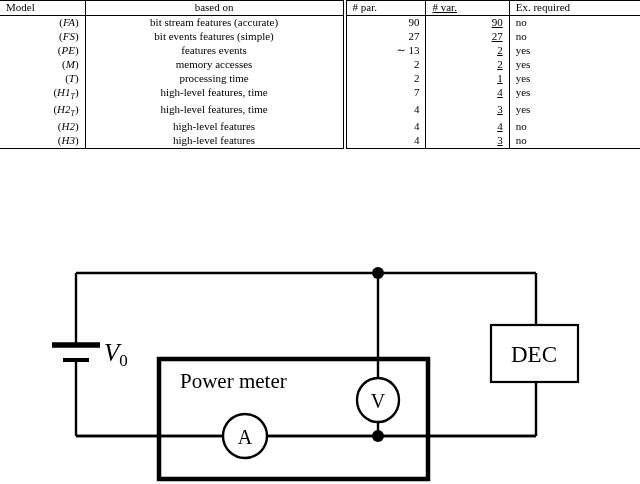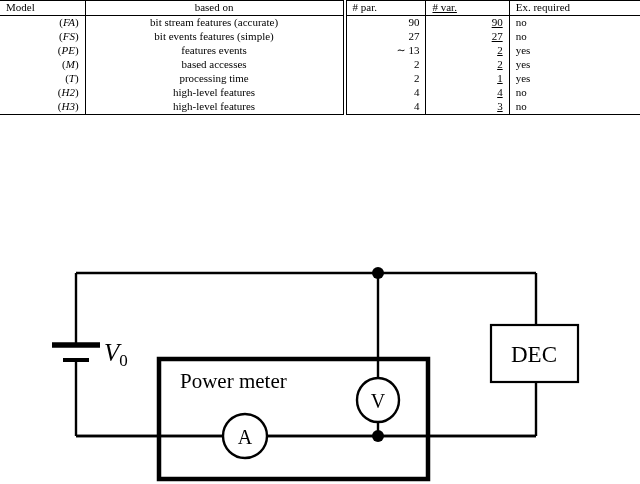--- a/index.html
+++ b/index.html
@@ -117,30 +117,44 @@
         </tr>
         <tr>
           <td class="c-model"><span class="model-id">(<i>PE</i>)</span></td>
           <td class="c-based">features events</td>
           <td class="c-par">∼ 13</td>
           <td class="c-var">2</td>
           <td class="c-ex">yes</td>
         </tr>
         <tr>
           <td class="c-model"><span class="model-id">(<i>M</i>)</span></td>
-          <td class="c-based">based accesses</td>
+          <td class="c-based">memory accesses</td>
           <td class="c-par">2</td>
           <td class="c-var">2</td>
           <td class="c-ex">yes</td>
         </tr>
         <tr>
           <td class="c-model"><span class="model-id">(<i>T</i>)</span></td>
           <td class="c-based">processing time</td>
           <td class="c-par">2</td>
           <td class="c-var">1</td>
+          <td class="c-ex">yes</td>
+        </tr>
+        <tr>
+          <td class="c-model"><span class="model-id">(<i>H1</i><sub>T</sub>)</span></td>
+          <td class="c-based">high-level features, time</td>
+          <td class="c-par">7</td>
+          <td class="c-var">4</td>
+          <td class="c-ex">yes</td>
+        </tr>
+        <tr>
+          <td class="c-model"><span class="model-id">(<i>H2</i><sub>T</sub>)</span></td>
+          <td class="c-based">high-level features, time</td>
+          <td class="c-par">4</td>
+          <td class="c-var">3</td>
           <td class="c-ex">yes</td>
         </tr>
         <tr>
           <td class="c-model"><span class="model-id">(<i>H2</i>)</span></td>
           <td class="c-based">high-level features</td>
           <td class="c-par">4</td>
           <td class="c-var">4</td>
           <td class="c-ex">no</td>
         </tr>
         <tr class="last-row">

